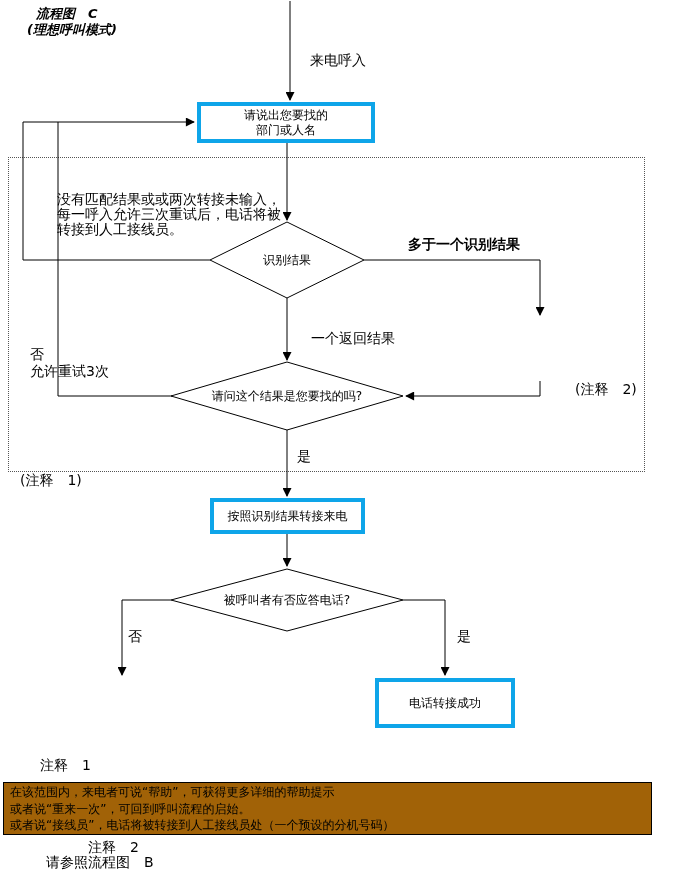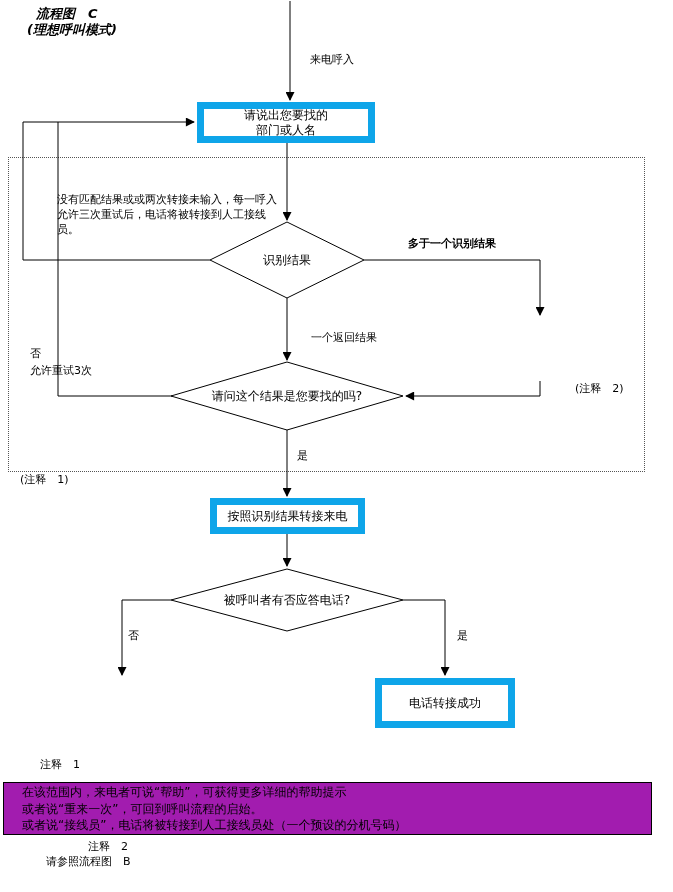--- a/index.html
+++ b/index.html
@@ -1,30 +1,30 @@
 <!DOCTYPE html>
 <html><head>
 <meta charset="utf-8">
 <style>
   html,body{margin:0;padding:0;background:#fff;}
   #stage{position:relative;width:673px;height:892px;background:#fff;
          font-family:"DejaVu Sans",sans-serif;color:#000;overflow:hidden;}
-  .lbl{position:absolute;font-size:11px;line-height:14px;white-space:nowrap;z-index:3;}
+  .lbl{position:absolute;font-size:14px;line-height:14px;white-space:nowrap;z-index:3;}
   .wrap{white-space:normal;}
-  .box{position:absolute;box-sizing:border-box;border:7px solid #0ea5e9;background:#fff;
+  .box{position:absolute;box-sizing:border-box;border:4px solid #0ea5e9;background:#fff;
        display:flex;flex-direction:column;align-items:center;justify-content:center;
        font-size:12px;line-height:15px;text-align:right;z-index:2;}
   .dlabel{position:absolute;font-size:12px;line-height:14px;text-align:center;z-index:3;}
   #dotted{position:absolute;box-sizing:border-box;border:1px dotted #555;z-index:0;}
   svg{position:absolute;left:0;top:0;z-index:1;}
   .title{position:absolute;font-size:13px;font-weight:bold;font-style:italic;
          line-height:15px;z-index:3;white-space:nowrap;}
   .vline{position:absolute;top:0;bottom:0;width:1px;background:#000;}
-  #notebox{position:absolute;box-sizing:border-box;border:1px solid #000;background:#a21caf;
-           font-size:12px;line-height:16.5px;padding:1px 18px;z-index:2;white-space:nowrap;}
+  #notebox{position:absolute;box-sizing:border-box;border:1px solid #000;background:#a16207;
+           font-size:12px;line-height:16.5px;padding:1px 6px;z-index:2;white-space:nowrap;}
 </style>
 </head>
 <body>
 
 <div id="stage">
 
   <div id="dotted" style="left:8px;top:157px;width:637px;height:315px;"></div>
 
   <svg width="673" height="892" viewBox="0 0 673 892">
     <defs>

